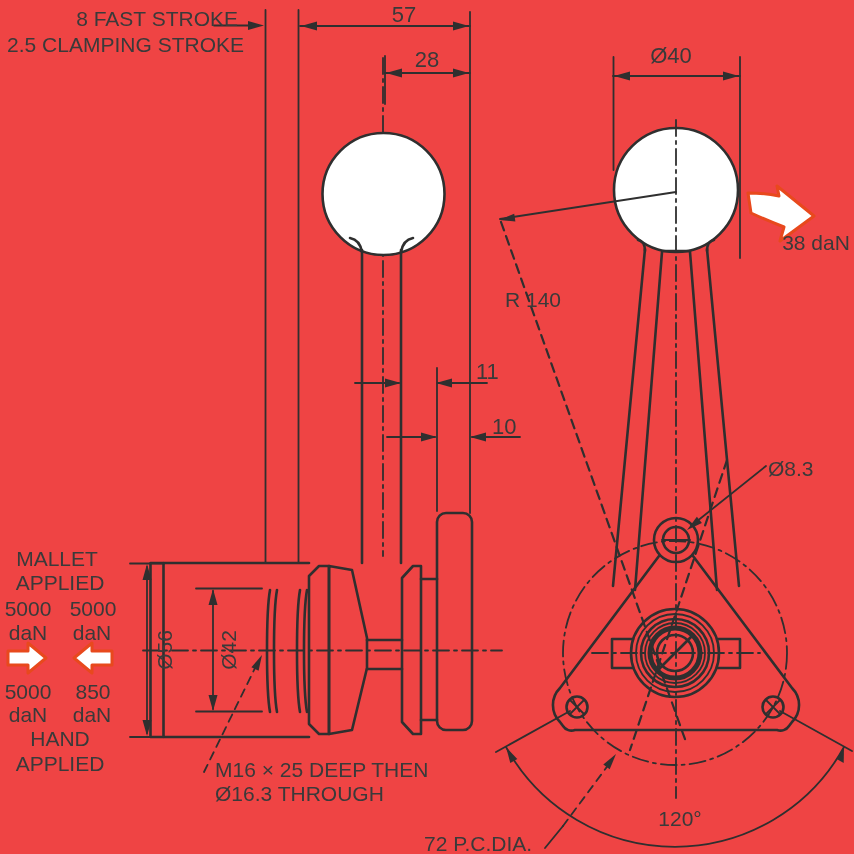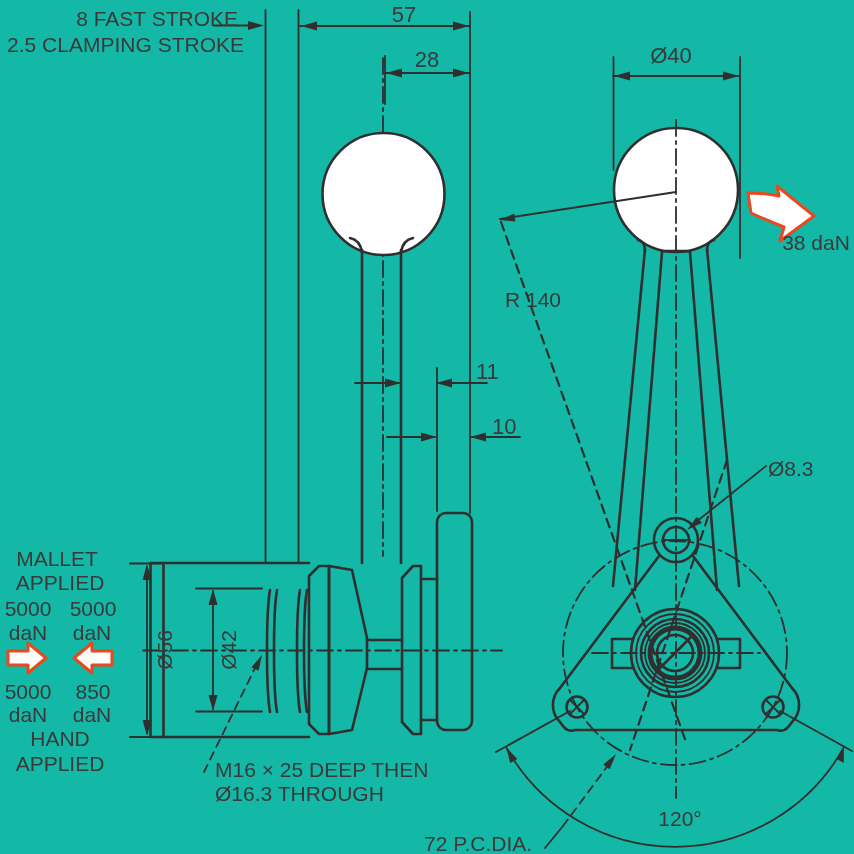--- a/index.html
+++ b/index.html
@@ -1,16 +1,16 @@
 <!DOCTYPE html>
 <html><head>
 <meta charset="utf-8">
 <style>
   html,body{margin:0;padding:0;background:#ffffff;}
-  .stage{position:relative;width:854px;height:854px;background:#14b8a6;overflow:hidden;}
+  .stage{position:relative;width:854px;height:854px;background:#ef4444;overflow:hidden;}
   svg text{font-family:"Liberation Sans","DejaVu Sans",sans-serif;fill:#3a3a3a;}
   .ln{stroke:#2f2f2f;stroke-width:2.6;fill:none;stroke-linecap:round;stroke-linejoin:round;}
   .thin{stroke:#2f2f2f;stroke-width:1.8;fill:none;stroke-linecap:round;}
   .cl{stroke:#2f2f2f;stroke-width:1.8;fill:none;stroke-dasharray:16 5 3 5;stroke-linecap:round;}
   .hid{stroke:#2f2f2f;stroke-width:1.8;fill:none;stroke-dasharray:8 6;stroke-linecap:round;}
   .swing{stroke:#2f2f2f;stroke-width:2.2;fill:none;stroke-dasharray:9 6;stroke-linecap:round;}
   .ah{fill:#2f2f2f;stroke:none;}
   .whitefill{fill:#ffffff;}
   .orange{stroke:#e8491d;stroke-width:3;fill:#ffffff;stroke-linejoin:round;}
   .t{font-size:21px;}

